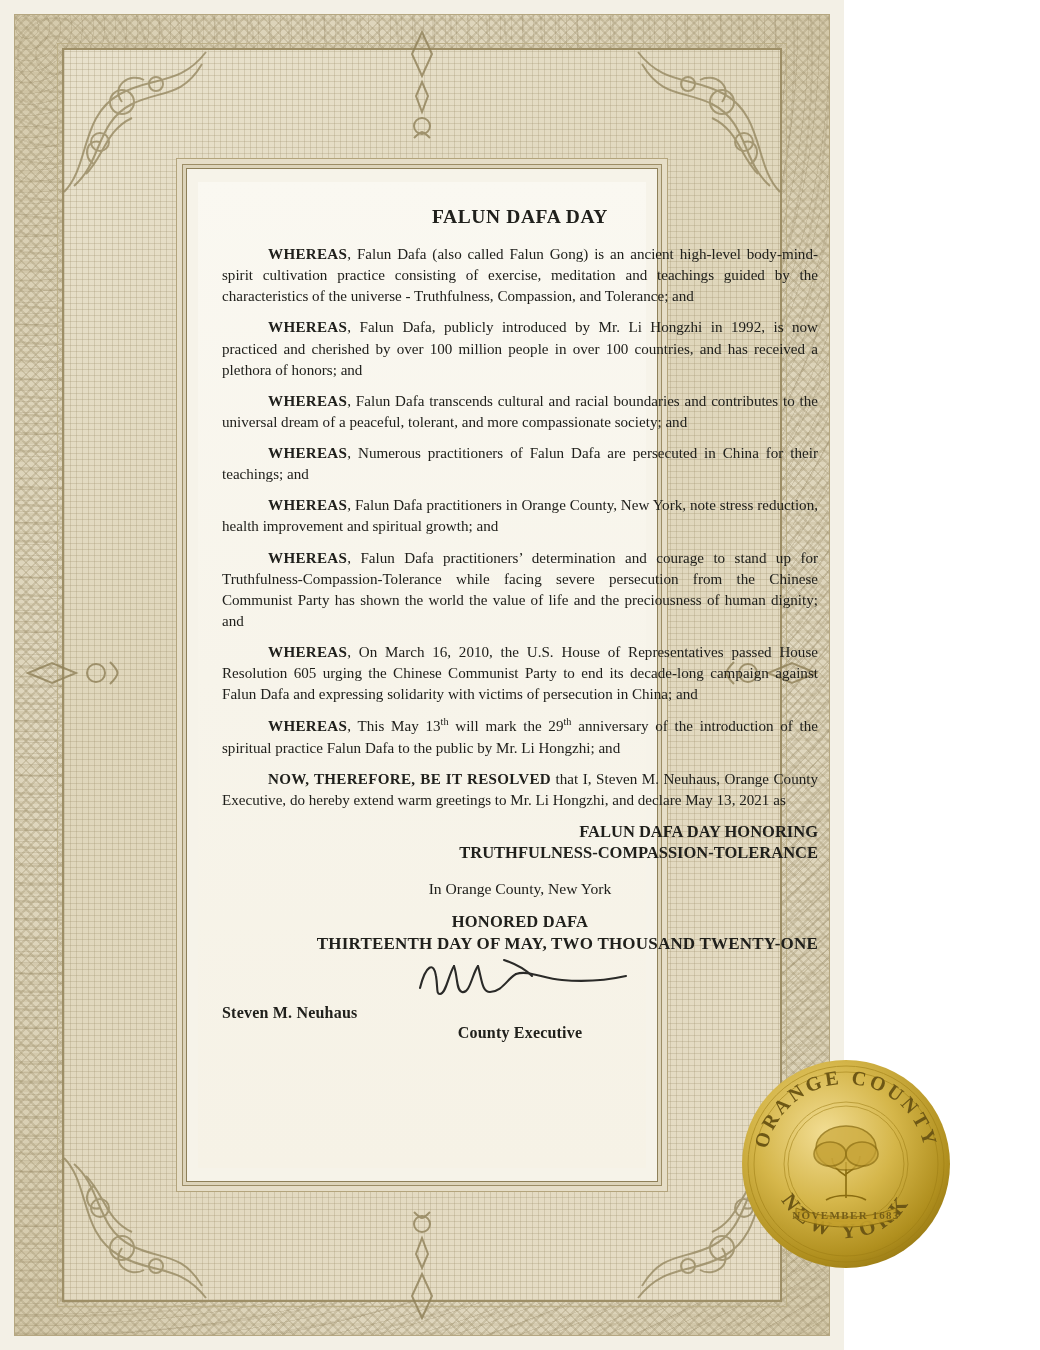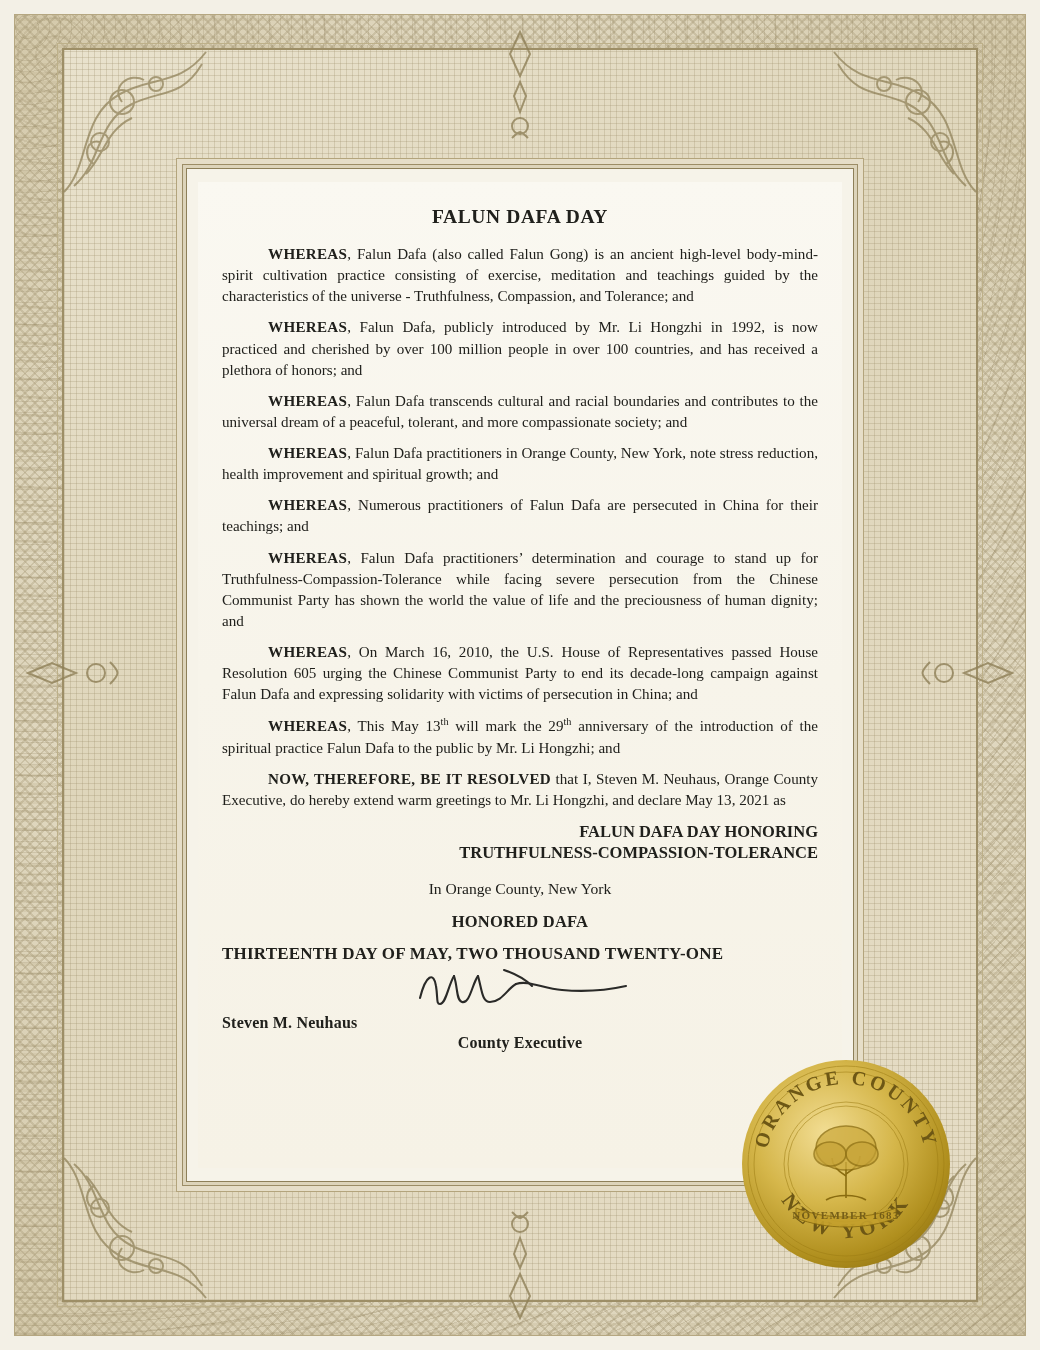--- a/index.html
+++ b/index.html
@@ -9,21 +9,21 @@
   }
   body {
     width: 1040px;
     height: 1350px;
     font-family: "Liberation Serif", serif;
     overflow: hidden;
   }
 
   .certificate {
     position: relative;
-    width: 1040px;
+    width: 844px;
     height: 1350px;
     background: #f3f0e6;
     box-sizing: border-box;
   }
 
   
   .border-outer {
     position: absolute;
     left: 14px; top: 14px; right: 14px; bottom: 14px;
     background:
@@ -138,24 +138,24 @@
   }
 
   .honored-this {
     text-align: center;
     font-weight: bold;
     font-size: 16.5px;
     margin: 14px 0 0 0;
     letter-spacing: 0.2px;
   }
   .honored-date {
-    text-align: left;
+    text-align: right;
     font-weight: bold;
     font-size: 17px;
-    margin: 12px 0 0 0;
+    margin: 2px 0 0 0;
     letter-spacing: 0.2px;
   }
 
   .signature-area {
     position: relative;
     height: 48px;
     margin-top: 2px;
   }
   .signature-svg {
     position: absolute;
@@ -302,23 +302,23 @@
 
     <h1 class="doc-title">FALUN DAFA DAY</h1>
 
     <p class="clause"><span class="lead">WHEREAS</span><span>, Falun Dafa (also called Falun Gong) is an ancient high-level body-mind-spirit cultivation practice consisting of exercise, meditation and teachings guided by the characteristics of the universe - Truthfulness, Compassion, and Tolerance; and</span></p>
 
     <p class="clause"><span class="lead">WHEREAS</span><span>, Falun Dafa, publicly introduced by Mr. Li Hongzhi in 1992, is now practiced and cherished by over 100 million people in over 100 countries, and has received a plethora of honors; and</span></p>
 
     <p class="clause"><span class="lead">WHEREAS</span><span>, Falun Dafa transcends cultural and racial boundaries and contributes to the universal dream of a peaceful, tolerant, and more compassionate society; and</span></p>
 
 
+    <p class="clause"><span class="lead">WHEREAS</span><span>, Numerous practitioners of Falun Dafa are persecuted in China for their teachings; and</span></p>
+
     <p class="clause"><span class="lead">WHEREAS</span><span>, Falun Dafa practitioners in Orange County, New York, note stress reduction, health improvement and spiritual growth; and</span></p>
-
-    <p class="clause"><span class="lead">WHEREAS</span><span>, Numerous practitioners of Falun Dafa are persecuted in China for their teachings; and</span></p>
 
     <p class="clause"><span class="lead">WHEREAS</span><span>, Falun Dafa practitioners’ determination and courage to stand up for Truthfulness-Compassion-Tolerance while facing severe persecution from the Chinese Communist Party has shown the world the value of life and the preciousness of human dignity; and</span></p>
 
     <p class="clause"><span class="lead">WHEREAS</span><span>, On March 16, 2010, the U.S. House of Representatives passed House Resolution 605 urging the Chinese Communist Party to end its decade-long campaign against Falun Dafa and expressing solidarity with victims of persecution in China; and</span></p>
 
     <p class="clause"><span class="lead">WHEREAS</span><span>, This May 13</span><sup>th</sup><span> will mark the 29</span><sup>th</sup><span> anniversary of the introduction of the spiritual practice Falun Dafa to the public by Mr. Li Hongzhi; and</span></p>
 
     <p class="clause resolve"><span class="lead">NOW, THEREFORE, BE IT RESOLVED</span><span> that I, Steven M. Neuhaus, Orange County Executive, do hereby extend warm greetings to Mr. Li Hongzhi, and declare May 13, 2021 as</span></p>
 
     <p class="honor-lines">

